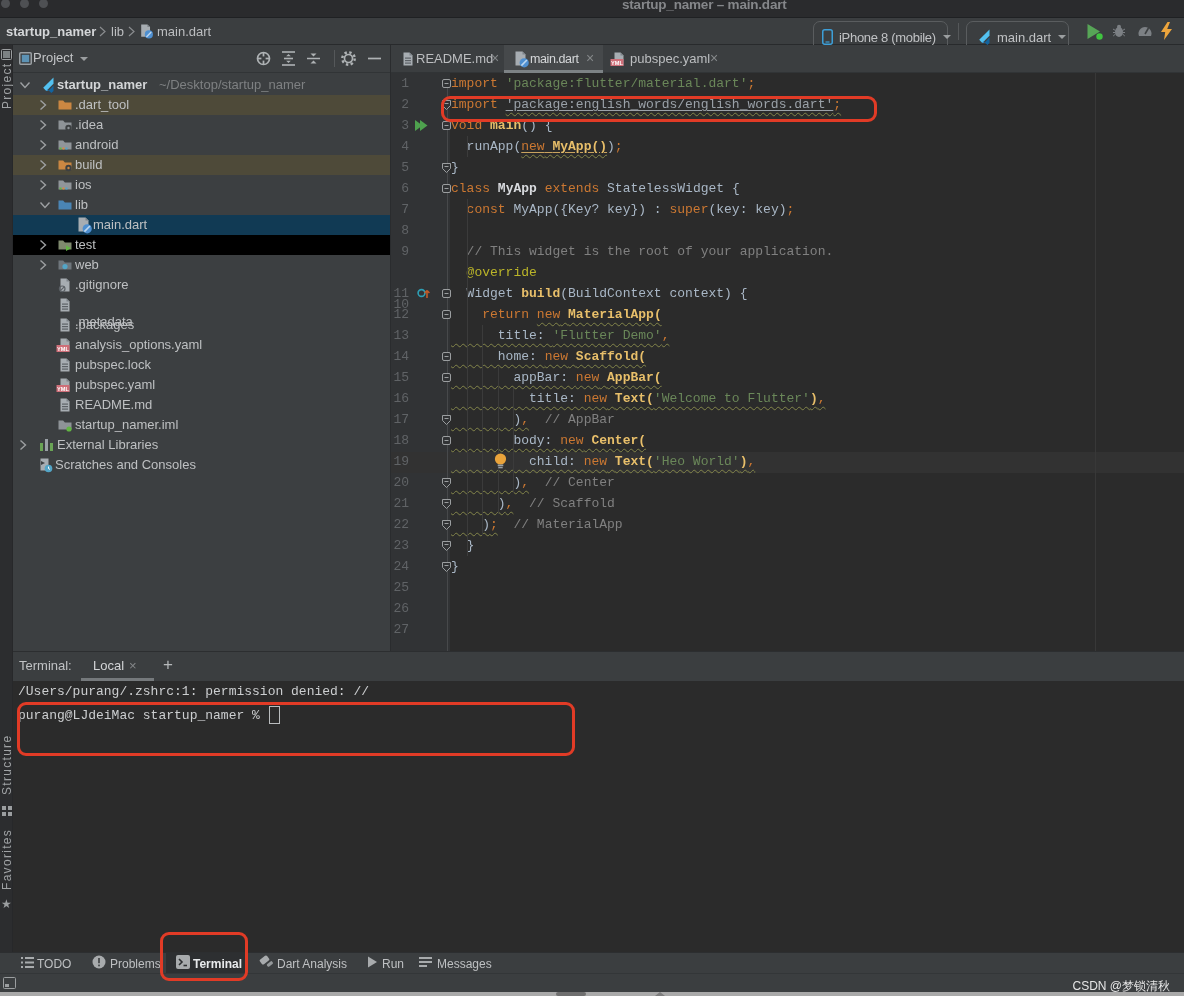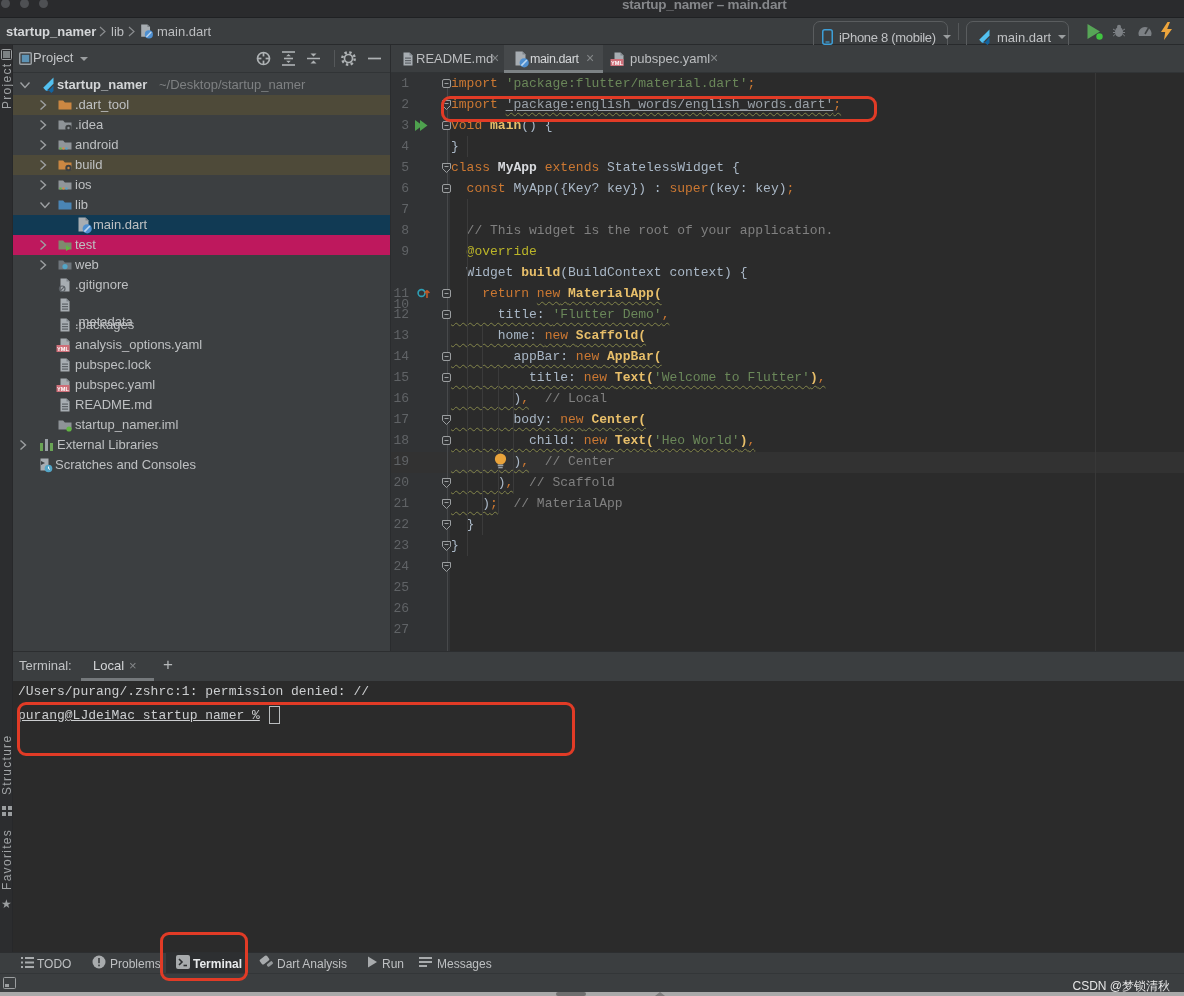--- a/index.html
+++ b/index.html
@@ -327,21 +327,21 @@
         <span class="ticon" style="left:63px;">
           <svg width="17" height="17" viewBox="0 0 17 17">
             <path d="M2.5 0.5 h7 l3 3 v11 h-10 z" fill="#a7adb2"></path>
             <path d="M9.5 0.5 l3 3 h-3 z" fill="#7e848a"></path>
             <circle cx="11.2" cy="11.8" r="4.6" fill="#4e8fd0"></circle>
             <line x1="8.4" y1="14.6" x2="13.9" y2="9" stroke="#bcd6ef" stroke-width="1.6"></line>
           </svg>
         </span>
         <span class="lbl" style="left:80px;">main.dart</span>
       </div>
-      <div class="trow" style="top:162px;background:#be185d;text-align:right;">
+      <div class="trow" style="top:162px;background:#000000;text-align:right;">
         <span class="tchev" style="left:26px;">
           <svg width="8" height="12" viewBox="0 0 8 12">
             <path d="M1.5 1.5 L6.5 6 L1.5 10.5" stroke="#9da0a2" stroke-width="1.4" fill="none"></path>
           </svg>
         </span>
         <span class="ticon" style="left:44px;">
           <svg width="16" height="16" viewBox="0 0 16 16">
             <path d="M1.5 3.5 h4.6 l1.8 2 h6.6 v7 h-13 z" fill="#7f8a6e"></path>
             <polygon points="9,8.6 14,11.3 9,14" fill="#62b543"></polygon>
           </svg>
@@ -547,33 +547,34 @@
         <div class="ln abs" style="left:2px;width:17px;top:483px;">24</div>
         <div class="ln abs" style="left:2px;width:17px;top:504px;">25</div>
         <div class="ln abs" style="left:2px;width:17px;top:525px;">26</div>
         <div class="ln abs" style="left:2px;width:17px;top:546px;">27</div>
       </div>
     <div id="marginline"></div>
     <div id="code">
         <div class="cl"><span class="kw">import</span> <span class="st">'package:flutter/material.dart'</span><span class="kw">;</span></div>
         <div class="cl"><span class="kw">import</span> <span class="wv"><span class="gy ul">'package:english_words/english_words.dart'</span></span><span class="kw wv">;</span></div>
         <div class="cl"><span class="kw">void</span> <span class="fn">main</span>() {</div>
+        <div class="cl">  runApp(<span class="wv"><span class="ul2"><span class="kw">new</span> <span class="cn">MyApp()</span></span></span>)<span class="kw">;</span></div>
         <div class="cl">}</div>
         <div class="cl"><span class="kw">class</span> <span class="cw">MyApp</span> <span class="kw">extends</span> StatelessWidget {</div>
         <div class="cl">  <span class="kw">const</span> MyApp({Key? key}) : <span class="kw">super</span>(key: key)<span class="kw">;</span></div>
         <div class="cl"> </div>
         <div class="cl">  <span class="cm">// This widget is the root of your application.</span></div>
         <div class="cl">  <span class="an">@override</span></div>
         <div class="cl">  Widget <span class="fn">build</span>(BuildContext context) {</div>
         <div class="cl">    <span class="kw">return</span> <span class="kw wv">new</span><span class="wv"> </span><span class="cn wv">MaterialApp(</span></div>
         <div class="cl"><span class="wv">      title: </span><span class="st wv">'Flutter Demo'</span><span class="kw wv">,</span></div>
         <div class="cl"><span class="wv">      home: </span><span class="kw wv">new</span><span class="wv"> </span><span class="cn wv">Scaffold(</span></div>
         <div class="cl"><span class="wv">        appBar: </span><span class="kw wv">new</span><span class="wv"> </span><span class="cn wv">AppBar(</span></div>
         <div class="cl"><span class="wv">          title: </span><span class="kw wv">new</span><span class="wv"> </span><span class="cn wv">Text(</span><span class="st wv">'Welcome to Flutter'</span><span class="cn wv">)</span><span class="kw wv">,</span></div>
-        <div class="cl"><span class="wv">        )</span><span class="kw wv">,</span>  <span class="cm">// Local</span></div>
+        <div class="cl"><span class="wv">        )</span><span class="kw wv">,</span>  <span class="cm">// AppBar</span></div>
         <div class="cl"><span class="wv">        body: </span><span class="kw wv">new</span><span class="wv"> </span><span class="cn wv">Center(</span></div>
         <div class="cl"><span class="wv">          child: </span><span class="kw wv">new</span><span class="wv"> </span><span class="cn wv">Text(</span><span class="st wv">'Heo World'</span><span class="cn wv">)</span><span class="kw wv">,</span></div>
         <div class="cl"><span class="wv">        )</span><span class="kw wv">,</span>  <span class="cm">// Center</span></div>
         <div class="cl"><span class="wv">      )</span><span class="kw wv">,</span>  <span class="cm">// Scaffold</span></div>
         <div class="cl"><span class="wv">    )</span><span class="kw wv">;</span>  <span class="cm">// MaterialApp</span></div>
         <div class="cl">  }</div>
         <div class="cl">}</div>
       </div>
   <div class="abs" style="left:57px;top:14px;width:1px;height:564px;background:#47494b;"></div>
       <div class="fold" style="top:6px;z-index:2;">
@@ -702,21 +703,21 @@
 
   <div id="termhdr" class="abs">
     <span class="abs" style="left:6px;top:6px;color:#c0c2c4;">Terminal:</span>
     <span class="abs" style="left:80px;top:6px;color:#d2d4d6;">Local</span>
     <span class="abs" style="left:116px;top:6px;color:#85888a;font-size:13px;">×</span>
     <div class="abs" style="left:68px;top:26px;width:73px;height:3px;background:#75797c;"></div>
     <span class="abs" style="left:150px;top:3px;color:#b6b9bb;font-size:17px;">+</span>
   </div>
   <div id="termbody" class="abs">
     <div class="tline" style="top:0px;">/Users/purang/.zshrc:1: permission denied: //</div>
-    <div class="tline" style="top:24px;text-decoration:underline;">purang@LJdeiMac startup_namer %</div>
+    <div class="tline" style="top:24px;">purang@LJdeiMac startup_namer %</div>
     <div class="abs" style="left:256px;top:25px;width:11px;height:18px;border:1.5px solid #b9bcbe;box-sizing:border-box;"></div>
   </div>
 
   <div id="btools" class="abs">
     <span class="bitem" style="left:37px;">TODO</span>
     <span class="bitem" style="left:110px;">Problems</span>
     <div class="abs" style="left:166px;top:0px;width:82px;height:20px;background:#2d2f31;"></div>
     <span class="bitem" style="left:193px;color:#e8eaec;font-weight:bold;">Terminal</span>
     <span class="bitem" style="left:277px;">Dart Analysis</span>
     <span class="bitem" style="left:382px;">Run</span>

